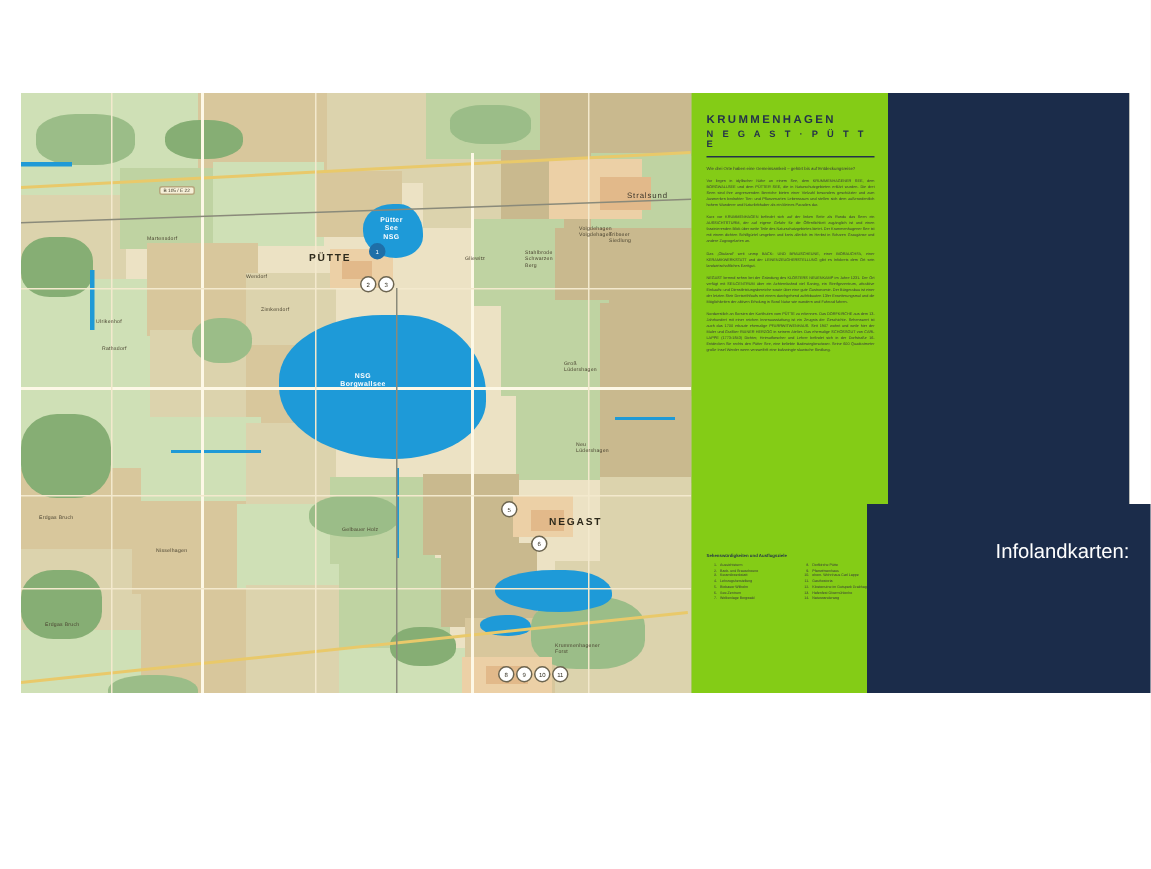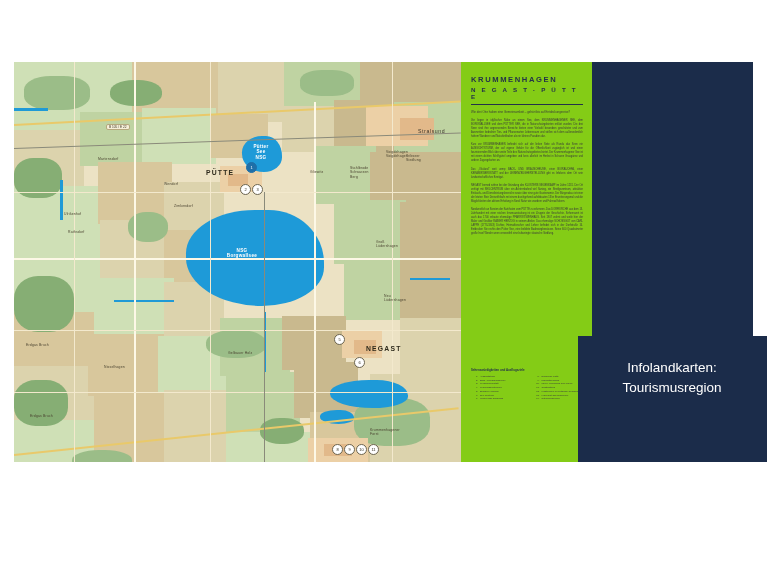--- a/index.html
+++ b/index.html
@@ -48,21 +48,21 @@
   .legend-cols{display:flex;gap:5px;}
   .legend-col{flex:1;}
   .legend-row{display:flex;gap:2px;font-size:2.4px;color:#3a3a3a;line-height:1.55;}
   .legend-num{width:7px;text-align:right;flex:none;}
 
   
   #navy{position:absolute;left:578px;top:0;width:161px;height:400px;background:#1b2c4a;}
 
   
   #caption{position:absolute;left:578px;top:336px;width:189px;height:126px;background:#1b2c4a;color:#ffffff;}
-  #caption-txt{position:absolute;right:14px;top:22px;width:162px;text-align:center;font-size:13.5px;line-height:1.48;}
+  #caption-txt{position:absolute;right:14px;top:22px;width:162px;text-align:right;font-size:13.5px;line-height:1.48;}
 
   
   #spine{position:absolute;left:447px;top:0;width:5px;height:400px;
     background:linear-gradient(to right,rgba(0,0,0,.22),rgba(0,0,0,0));}
 </style>
 </head>
 <body>
 
 <div id="stage">
 
@@ -286,17 +286,16 @@
         </div>
       </div>
     </div>
 
     <div id="navy"></div>
   </div>
 
   <div id="caption">
     <div id="caption-txt">
       <div>Infolandkarten:</div>
-      <div>Tourismusregion</div>
     </div>
   </div>
 
 </div>
 
 </body></html>

